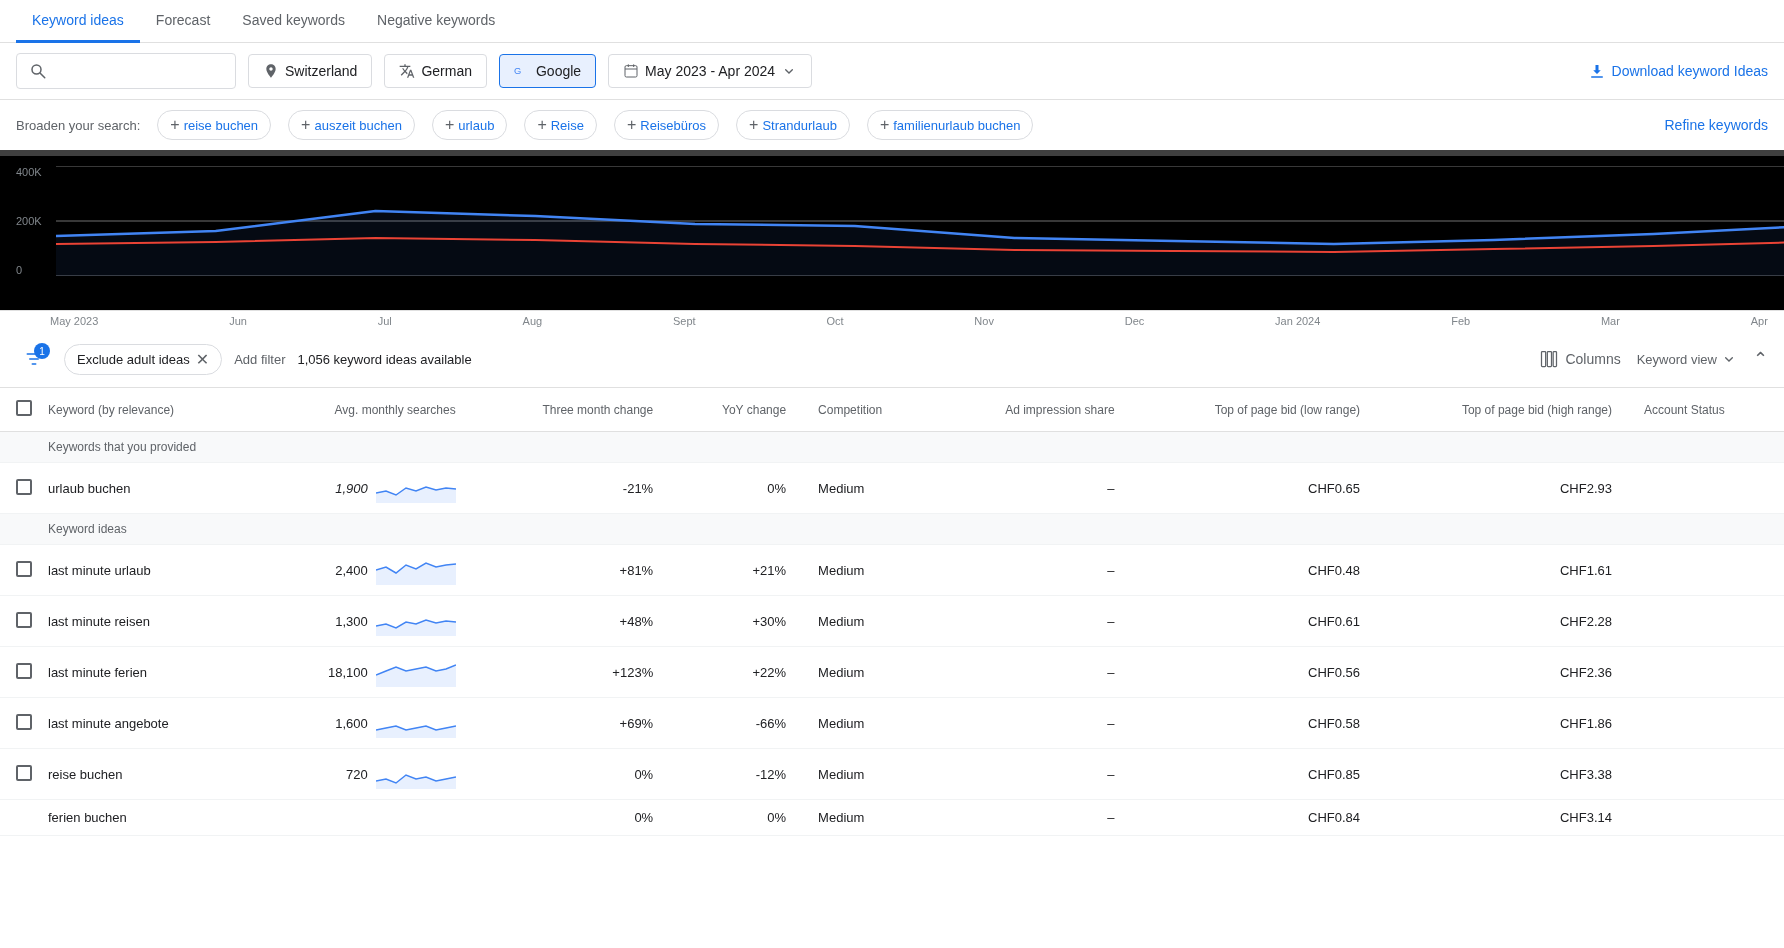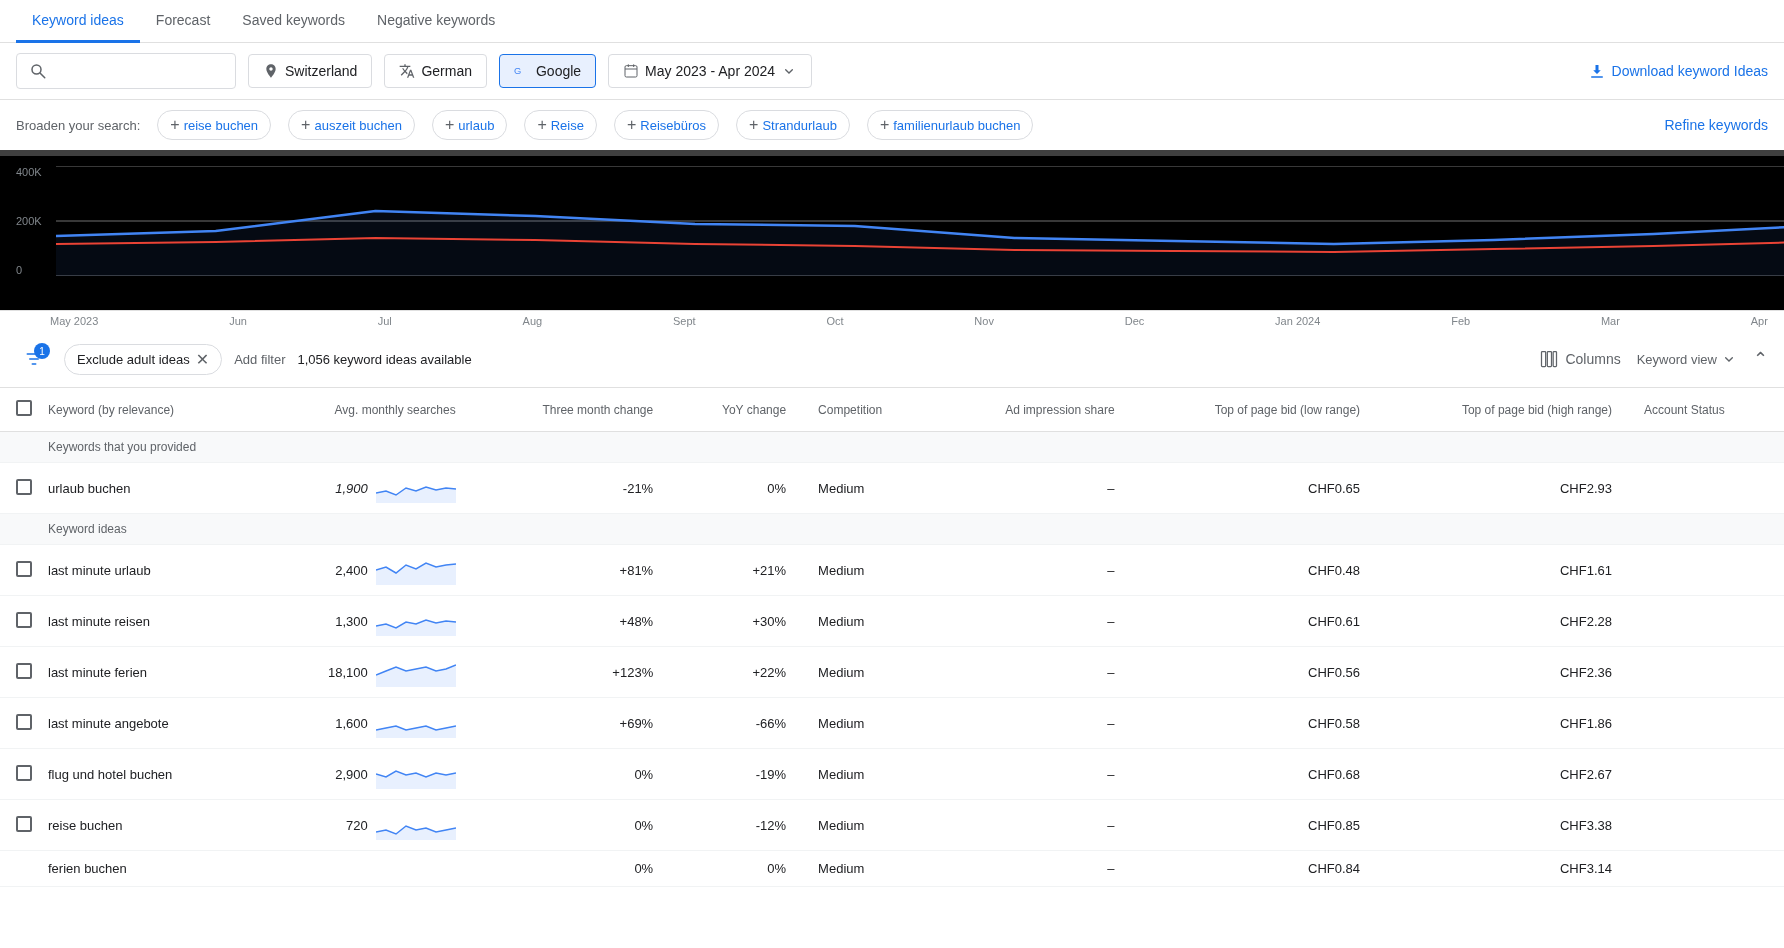--- a/index.html
+++ b/index.html
@@ -340,40 +340,20 @@
     <td style="text-align:right;">+69%</td>
     <td style="text-align:right;">-66%</td>
     <td>Medium</td>
     <td style="text-align:right;">–</td>
     <td style="text-align:right;">CHF0.58</td>
     <td style="text-align:right;">CHF1.86</td>
     <td></td>
   </tr>
         <tr>
     <td><span class="checkbox"></span></td>
-    <td>flug und hotel buchen</td>
-    <td style="text-align:right;">
-      <div style="display:flex;align-items:center;justify-content:flex-end;gap:8px;">
-        <span>2,900</span>
-        <svg class="sparkline" viewBox="0 0 80 30" fill="none">
-          <polyline points="0,15 10,18 20,12 30,16 40,14 50,18 60,14 70,16 80,14" stroke="#4285f4" stroke-width="1.5" fill="none"></polyline>
-          <polygon points="0,15 10,18 20,12 30,16 40,14 50,18 60,14 70,16 80,14 80,30 0,30" fill="#4285f4" fill-opacity="0.12"></polygon>
-        </svg>
-      </div>
-    </td>
-    <td style="text-align:right;">0%</td>
-    <td style="text-align:right;">-19%</td>
-    <td>Medium</td>
-    <td style="text-align:right;">–</td>
-    <td style="text-align:right;">CHF0.68</td>
-    <td style="text-align:right;">CHF2.67</td>
-    <td></td>
-  </tr>
-        <tr>
-    <td><span class="checkbox"></span></td>
     <td>reise buchen</td>
     <td style="text-align:right;">
       <div style="display:flex;align-items:center;justify-content:flex-end;gap:8px;">
         <span>720</span>
         <svg class="sparkline" viewBox="0 0 80 30" fill="none">
           <polyline points="0,22 10,20 20,24 30,16 40,20 50,18 60,22 70,20 80,18" stroke="#4285f4" stroke-width="1.5" fill="none"></polyline>
           <polygon points="0,22 10,20 20,24 30,16 40,20 50,18 60,22 70,20 80,18 80,30 0,30" fill="#4285f4" fill-opacity="0.12"></polygon>
         </svg>
       </div>
     </td>

